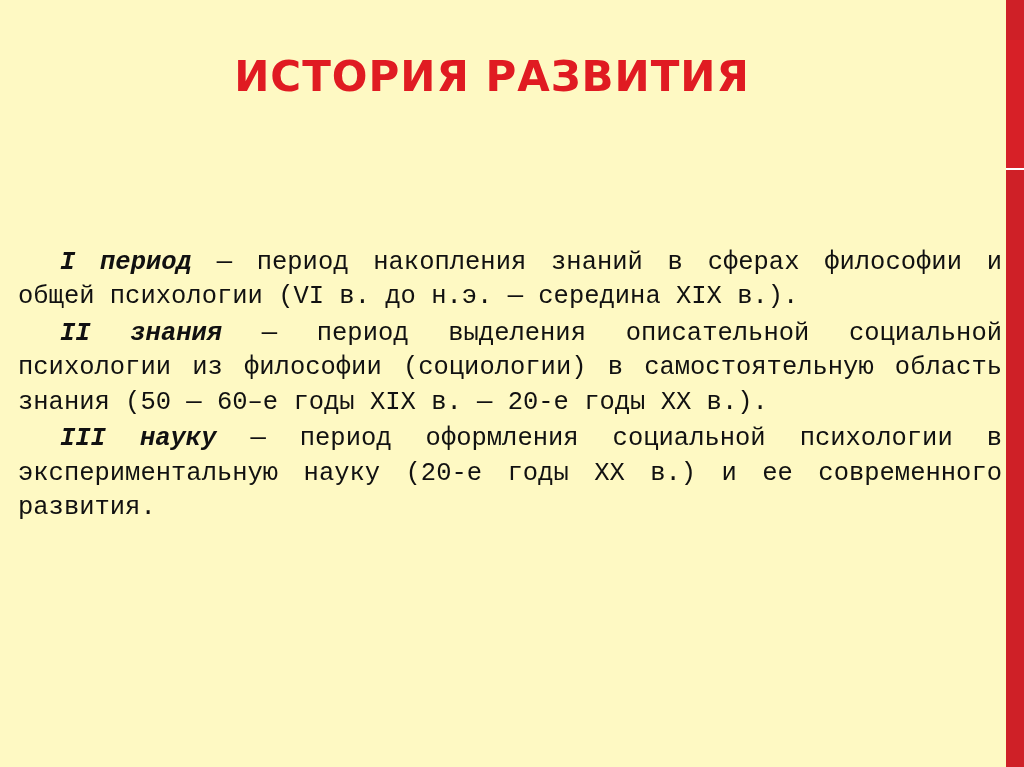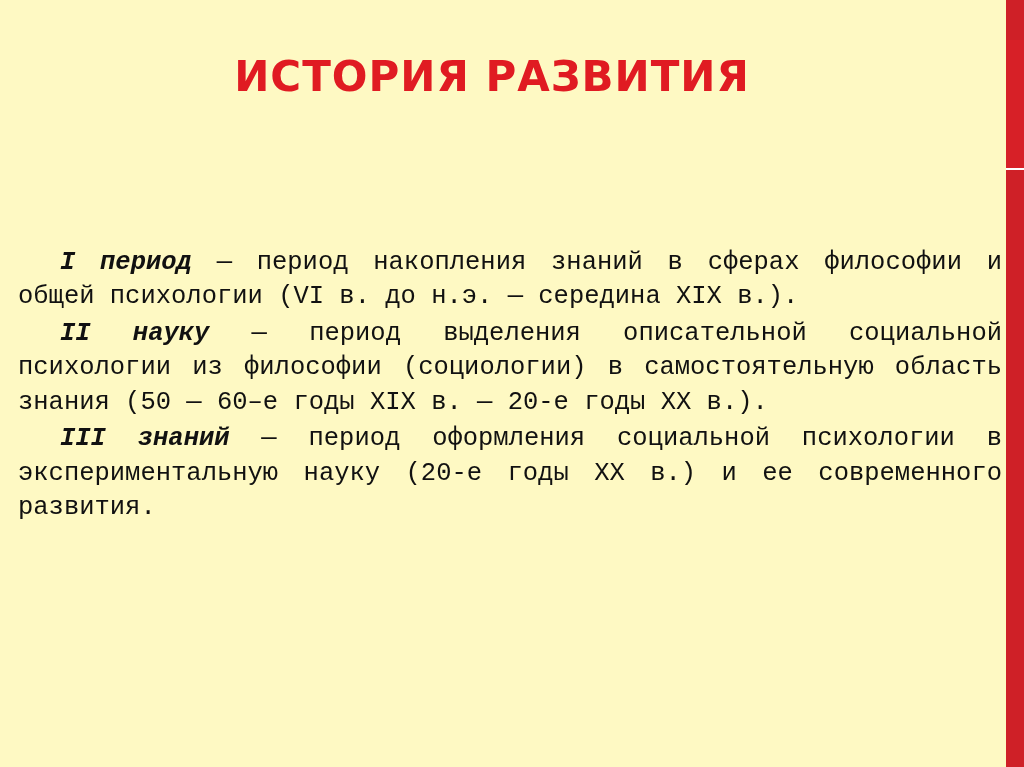--- a/index.html
+++ b/index.html
@@ -113,19 +113,19 @@
   <div class="edge-bar lower"></div>
 
   <div class="title-block">
     <div class="title-line">История развития</div>
   </div>
 
   <div class="body-block">
 
     <p class="para"><span class="lead">I период</span><span class="dash"> — </span><span>период накопления знаний в сферах философии и общей психологии (VI в. до н.э. — середина XIX в.).</span></p>
 
-    <p class="para"><span class="lead">II науку</span><span class="dash"> — </span><span>период выделения описательной социальной психологии из философии (социологии) в самостоятельную область знания (50 — 60–е годы XIX в. — 20-е годы XX в.).</span></p>
+    <p class="para"><span class="lead">II знания</span><span class="dash"> — </span><span>период выделения описательной социальной психологии из философии (социологии) в самостоятельную область знания (50 — 60–е годы XIX в. — 20-е годы XX в.).</span></p>
 
-    <p class="para"><span class="lead">III знаний</span><span class="dash"> — </span><span>период оформления социальной психологии в экспериментальную науку (20-е годы XX в.) и ее современного развития.</span></p>
+    <p class="para"><span class="lead">III науку</span><span class="dash"> — </span><span>период оформления социальной психологии в экспериментальную науку (20-е годы XX в.) и ее современного развития.</span></p>
 
   </div>
 
 </div>
 
 </body></html>

